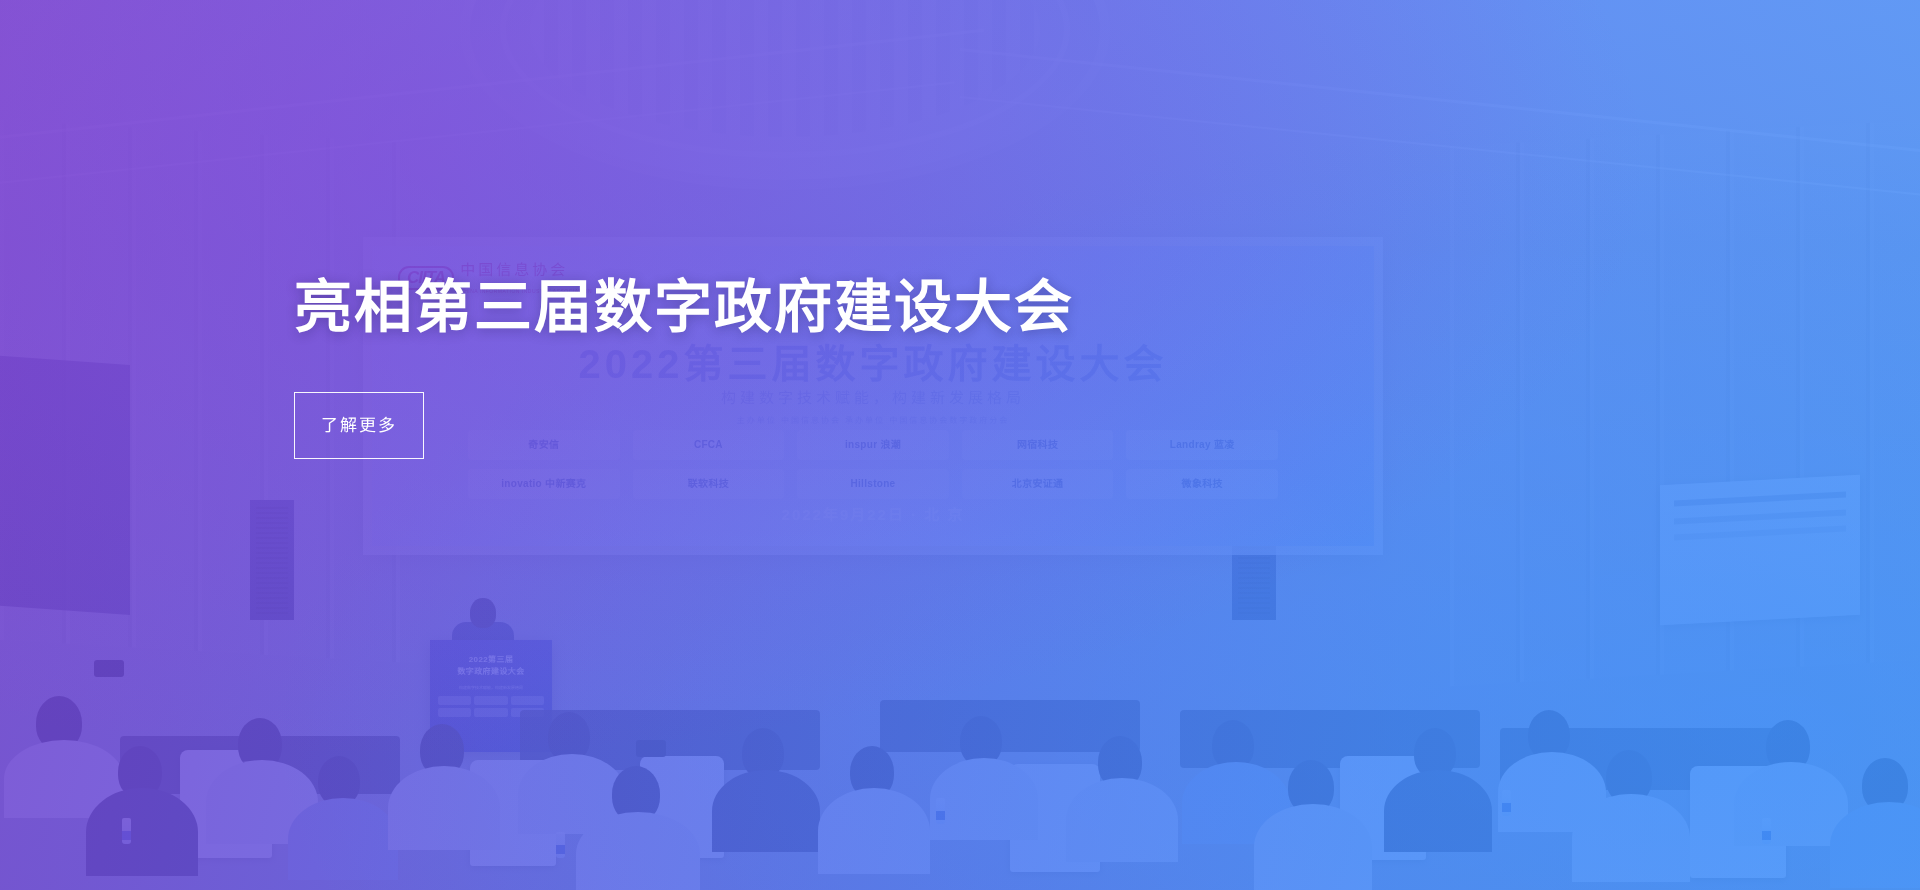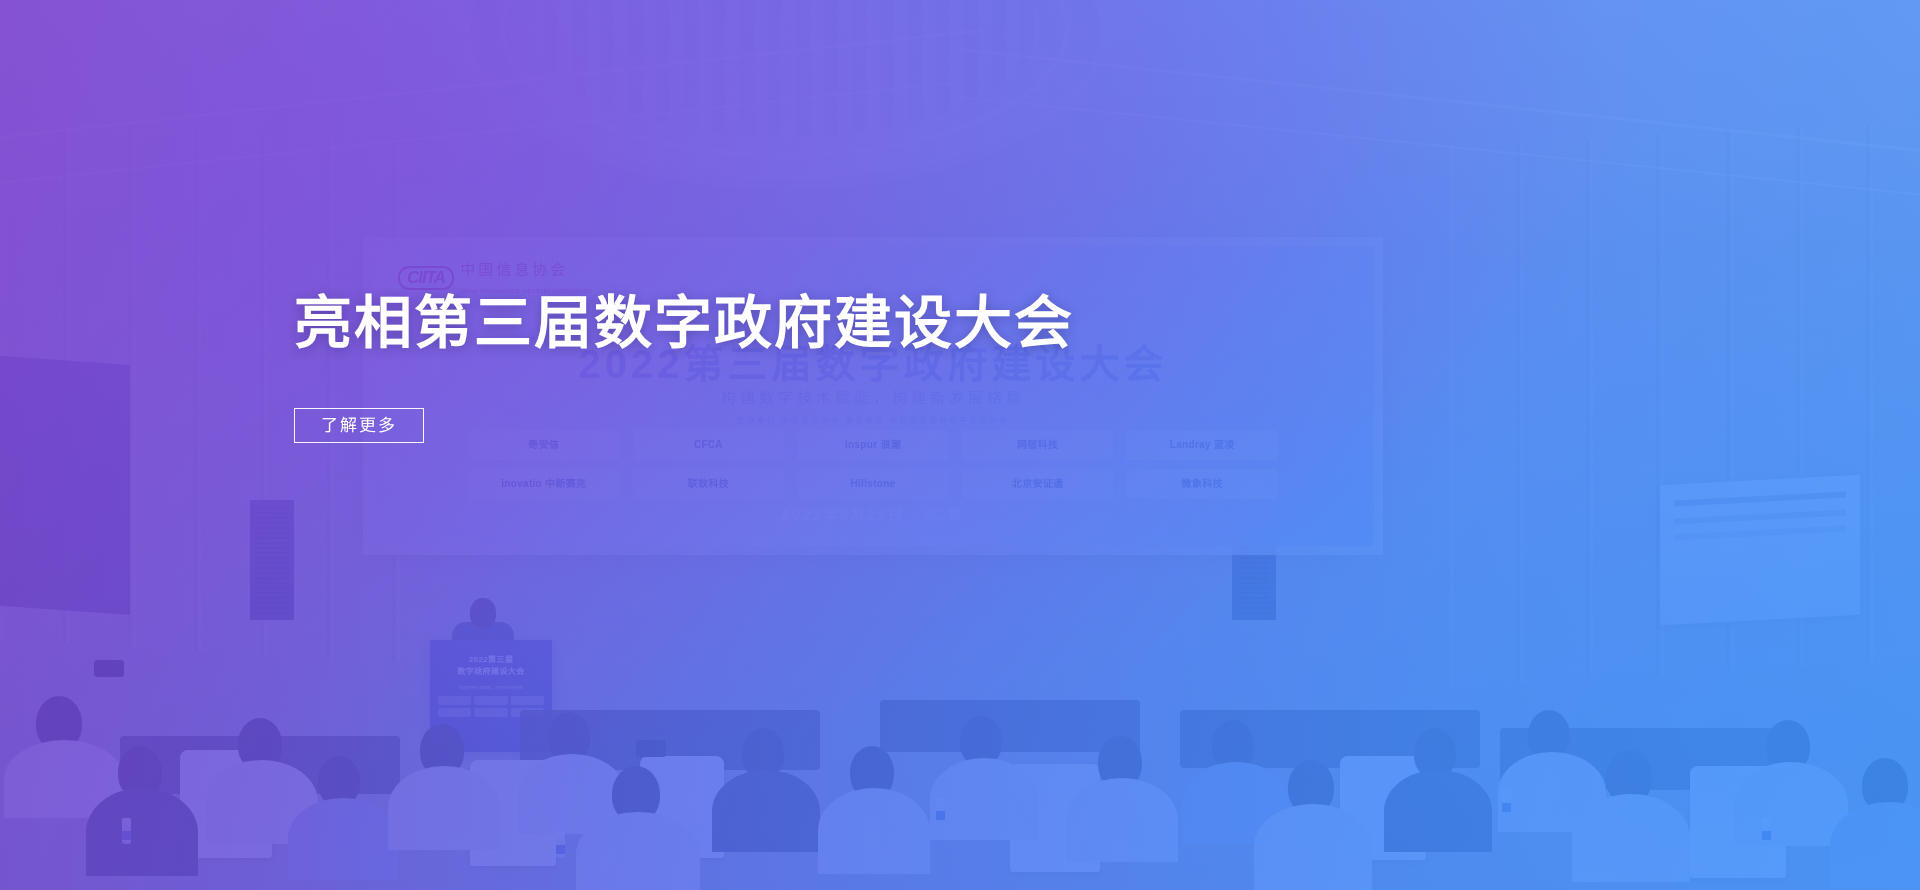--- a/index.html
+++ b/index.html
@@ -234,33 +234,33 @@
   .title-line1 {
     font-size:50px;
     line-height:1;
     font-weight:400;
     color:#ffffff;
     letter-spacing:1px;
     white-space:nowrap;
     text-shadow:0 2px 10px rgba(24,20,70,.28);
   }
   .title-line2 {
-    margin-top:24px;
+    margin-top:8px;
     font-size:58px;
     line-height:1;
     font-weight:bold;
     color:#ffffff;
     letter-spacing:2px;
     white-space:nowrap;
     text-shadow:0 2px 12px rgba(24,20,70,.30);
   }
   .cta {
     display:inline-block;
     margin-top:56px;
-    padding:8px 26px;
+    padding:24px 26px;
     border:1px solid rgba(255,255,255,.95);
     color:#ffffff;
     font-size:17px;
     letter-spacing:2px;
     background:transparent;
     cursor:pointer;
     line-height:1;
   }
 </style>
 </head>

